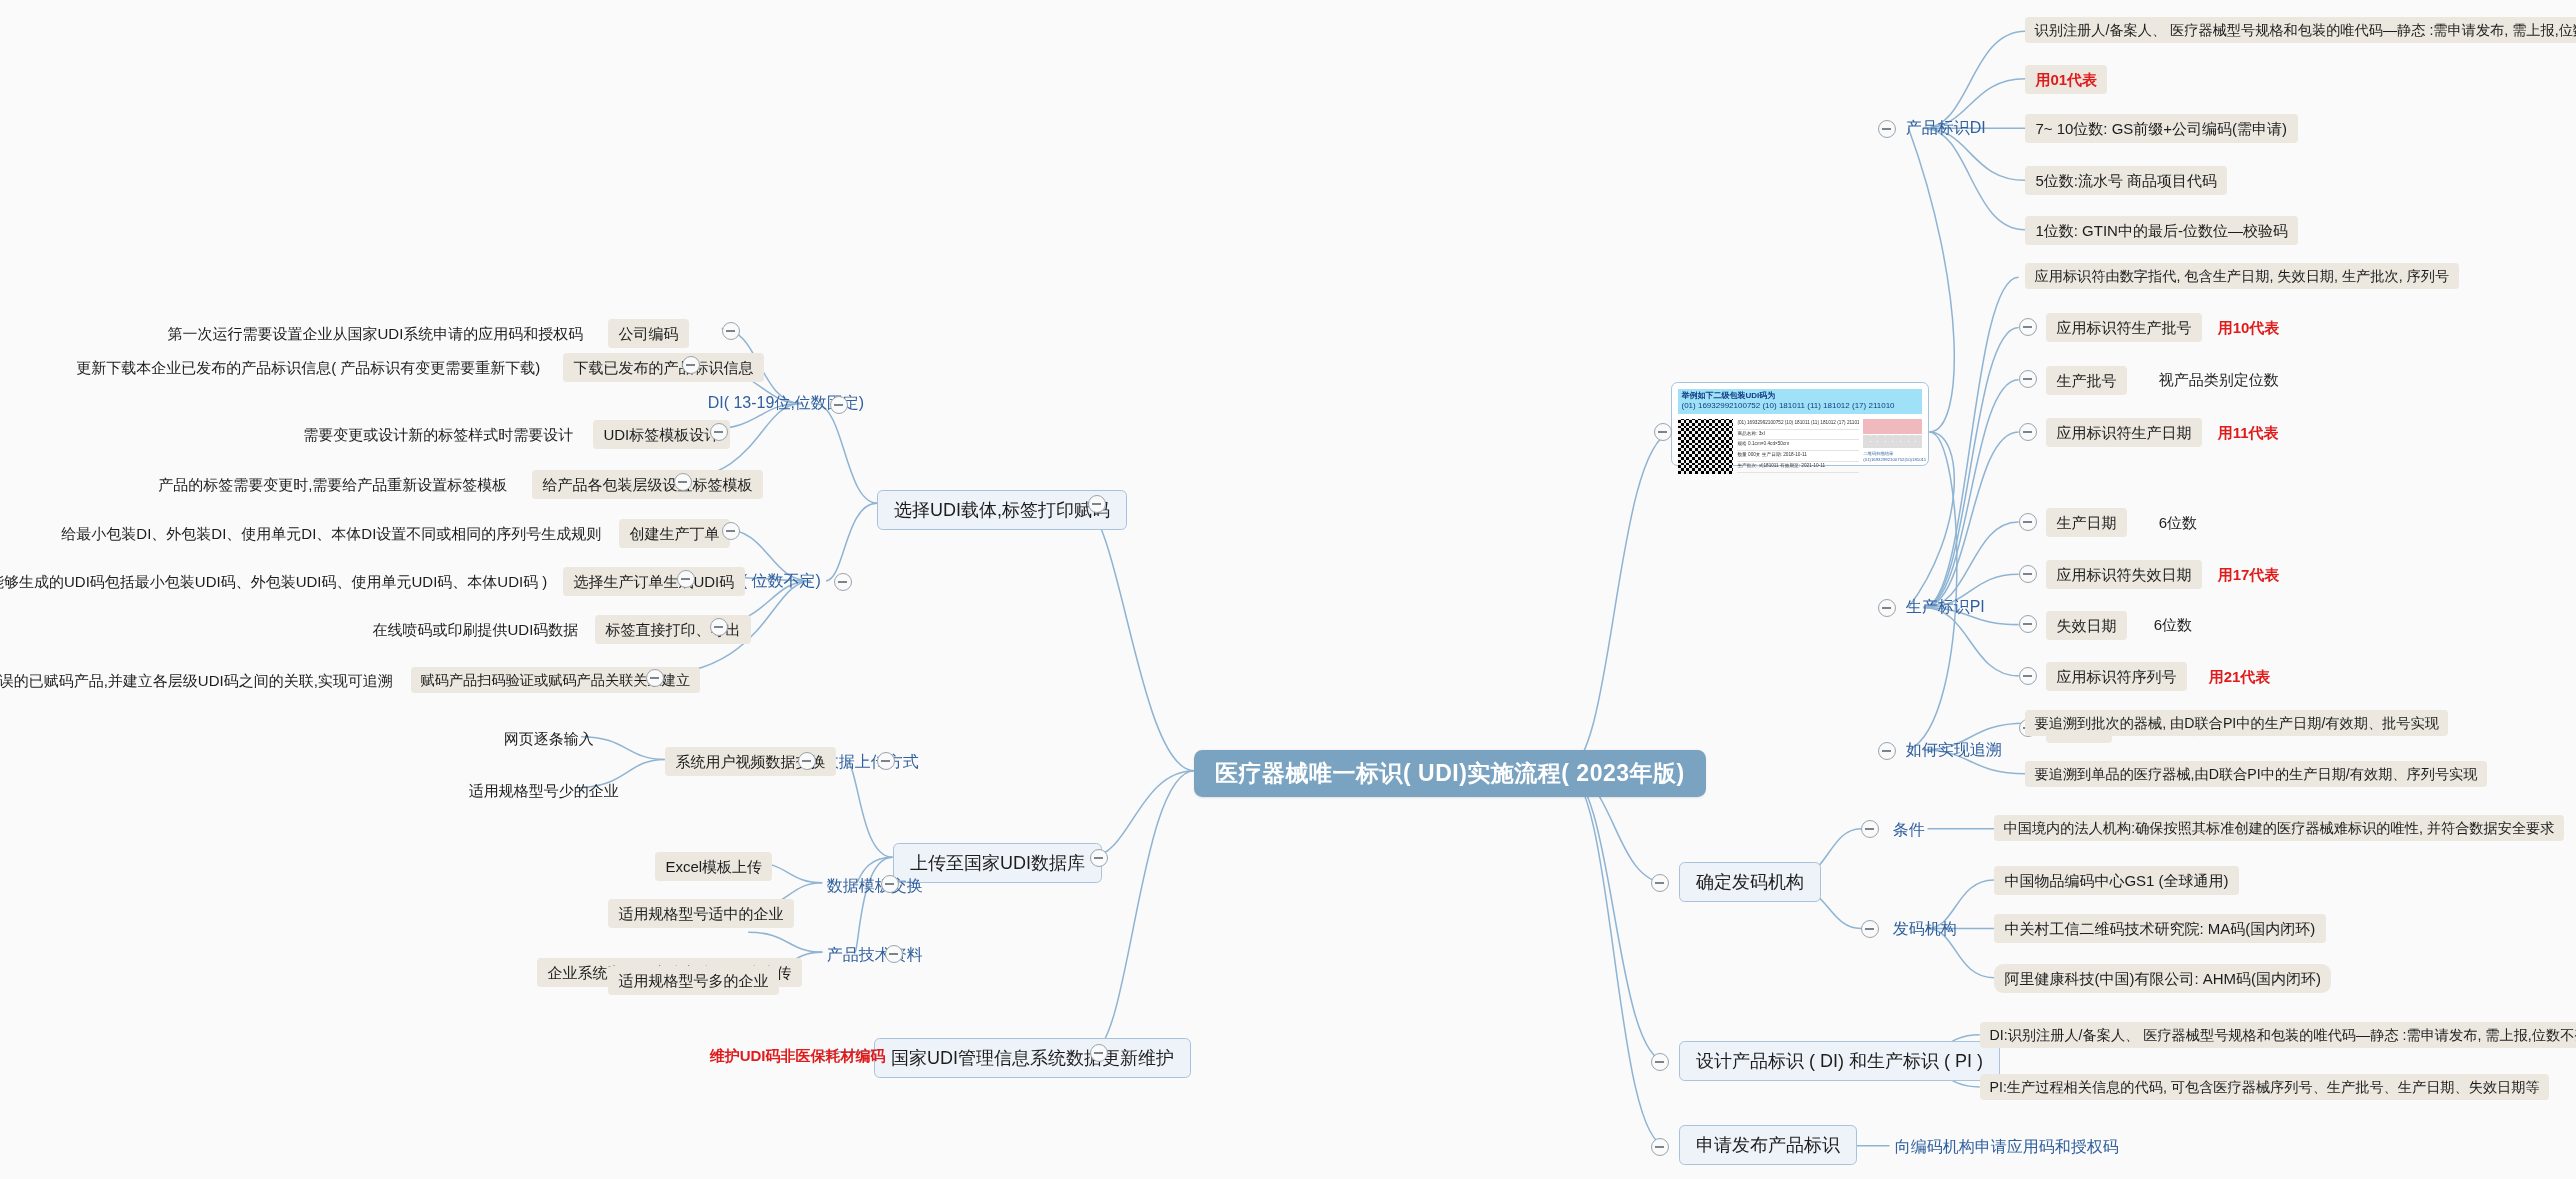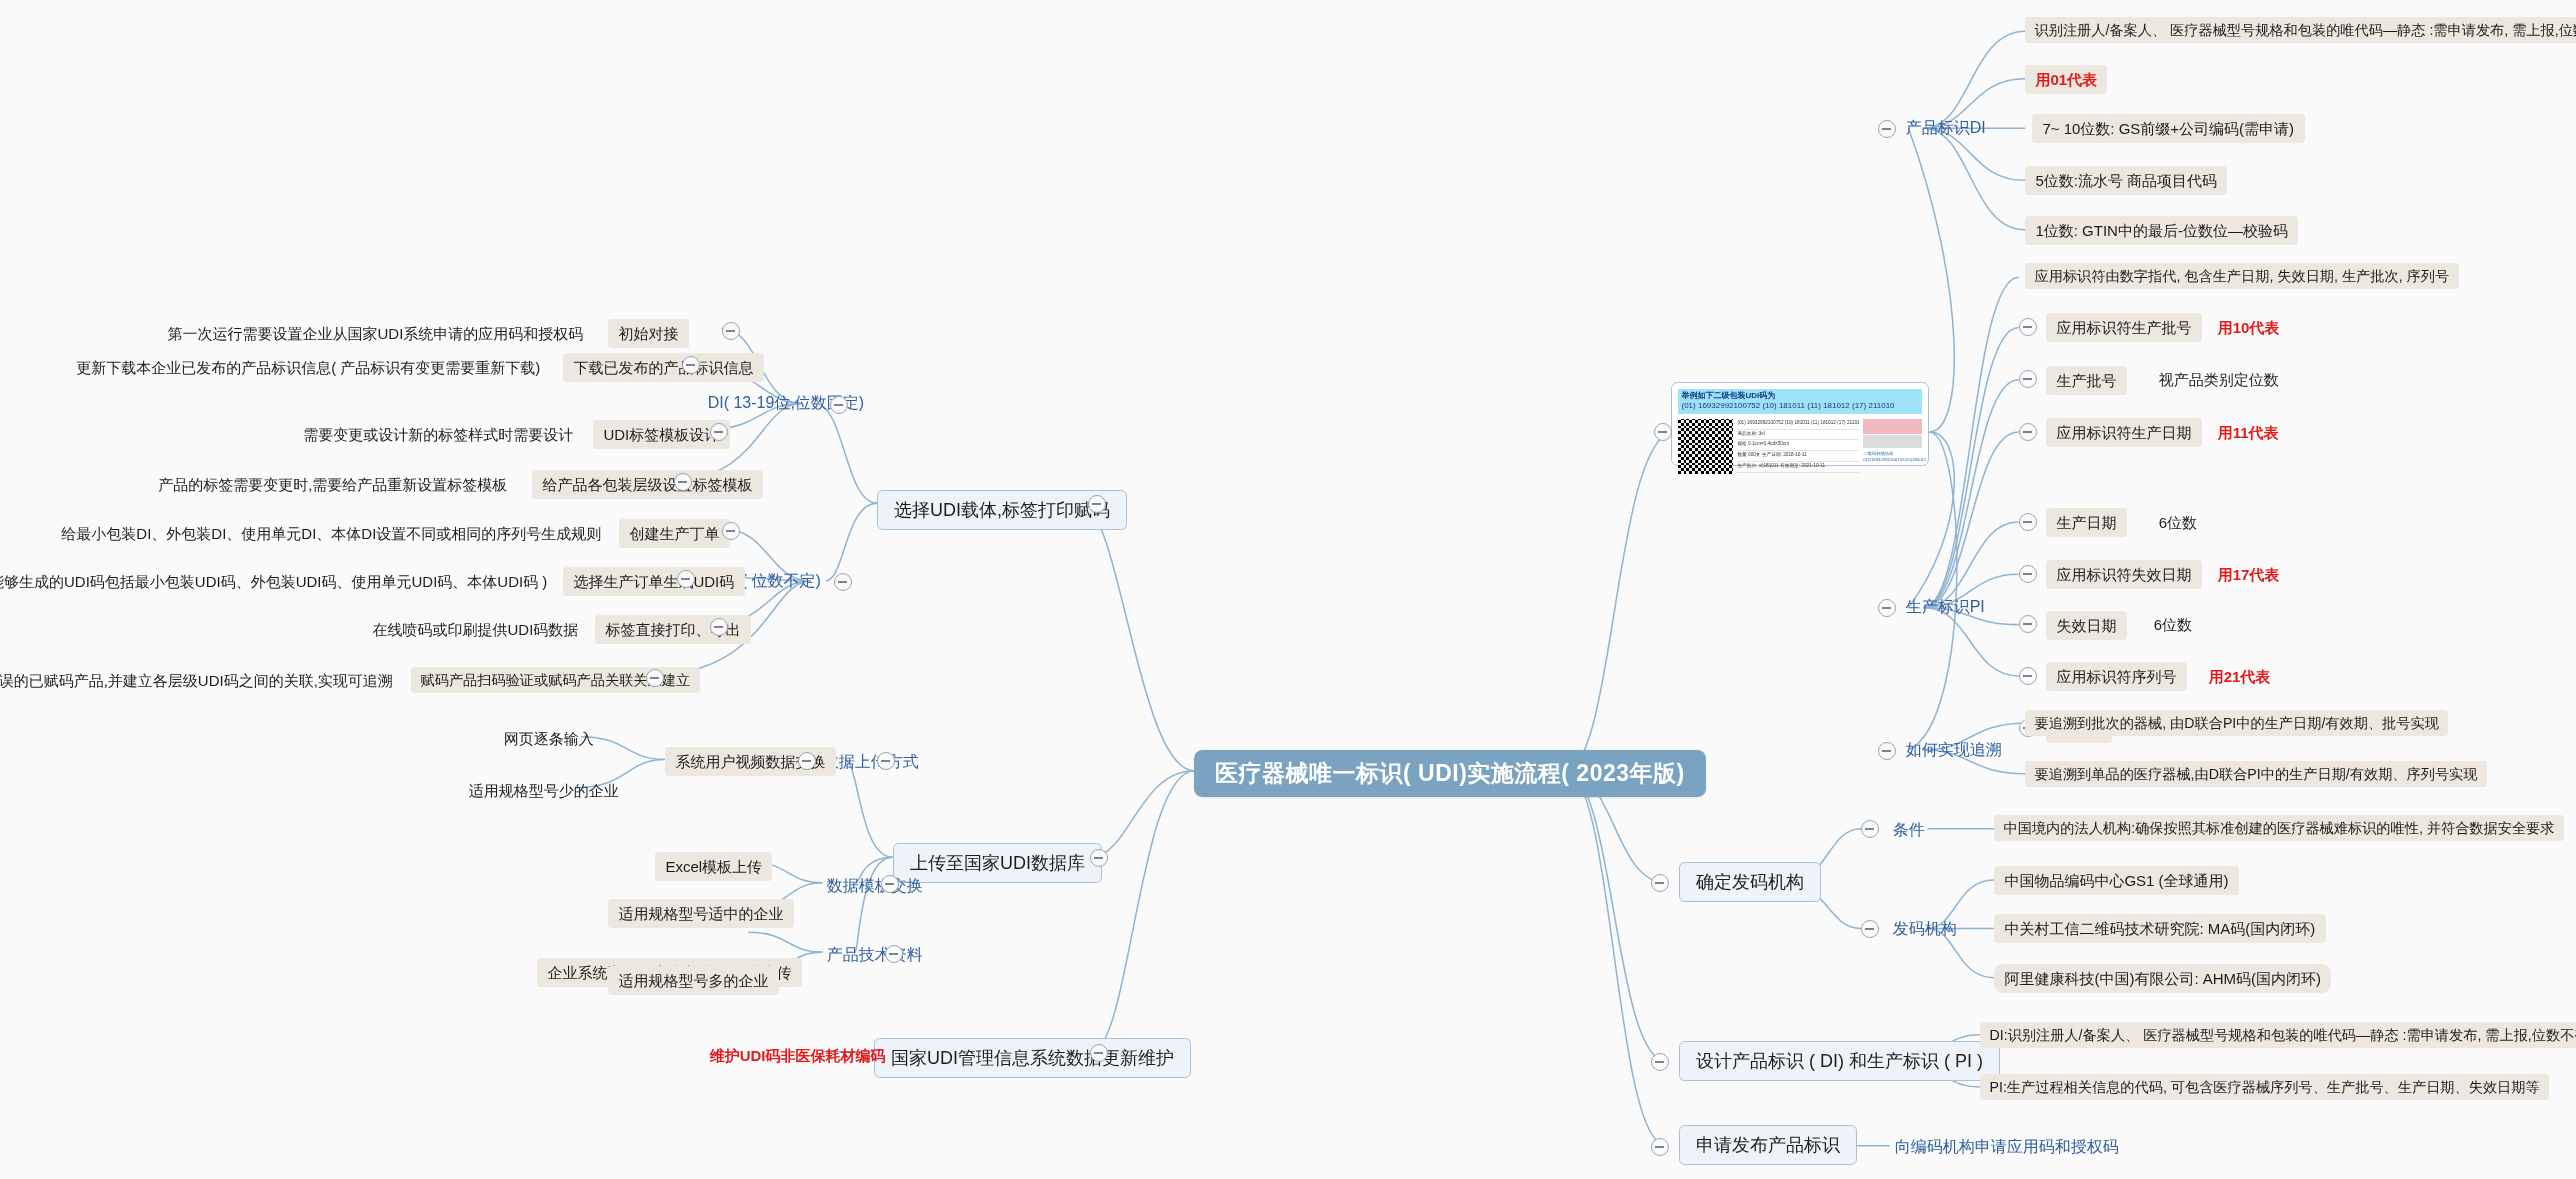--- a/index.html
+++ b/index.html
@@ -255,21 +255,21 @@
       </div>
     </div>
   </div>
   <div class="tog" style="left:1654px;top:423px;"></div>
 
   <div class="node blue" style="left:1901px;top:116px;">产品标识DI</div>
   <div class="tog" style="left:1878px;top:120px;"></div>
 
   <div class="node beige sm" style="left:2025px;top:17px;">识别注册人/备案人、 医疗器械型号规格和包装的唯代码—静态 :需申请发布, 需上报,位数不变</div>
   <div class="node red onbeige" style="left:2025px;top:65px;">用01代表</div>
-  <div class="node beige" style="left:2025px;top:114px;margin-left:7px;">7~ 10位数: GS前缀+公司编码(需申请)</div>
+  <div class="node beige" style="left:2025px;top:114px;">7~ 10位数: GS前缀+公司编码(需申请)</div>
   <div class="node beige" style="left:2025px;top:166px;">5位数:流水号 商品项目代码</div>
   <div class="node beige" style="left:2025px;top:216px;">1位数: GTIN中的最后-位数位—校验码</div>
 
   <div class="node blue" style="left:1901px;top:595px;">生产标识PI</div>
   <div class="tog" style="left:1878px;top:599px;"></div>
 
   <div class="node beige sm" style="left:2025px;top:263px;">应用标识符由数字指代, 包含生产日期, 失效日期, 生产批次, 序列号</div>
 
   <div class="tog" style="left:2019px;top:318px;"></div>
   <div class="node beige" style="left:2046px;top:313px;">应用标识符生产批号</div>
@@ -330,21 +330,21 @@
   <div class="tog" style="left:1651px;top:1138px;"></div>
   <div class="node lvl1" style="left:1679px;top:1125px;">申请发布产品标识</div>
   <div class="node blue" style="left:1890px;top:1135px;">向编码机构申请应用码和授权码</div>
 
   <div class="node lvl1" style="left:877px;top:490px;">选择UDI载体,标签打印赋码</div>
   <div class="tog" style="left:1088px;top:495px;"></div>
 
   <div class="node blue" style="left:703px;top:391px;">DI( 13-19位,位数固定)</div>
   <div class="tog" style="left:830px;top:396px;"></div>
 
-  <div class="node beige" style="left:608px;top:319px;">初始对接</div>
+  <div class="node beige" style="left:608px;top:319px;">公司编码</div>
   <div class="tog" style="left:722px;top:322px;"></div>
   <div class="node plain ralign" style="left:152px;top:321px;width:437px;justify-content:flex-end;">第一次运行需要设置企业从国家UDI系统申请的应用码和授权码</div>
 
   <div class="node beige" style="left:563px;top:353px;">下载已发布的产品标识信息</div>
   <div class="tog" style="left:682px;top:356px;"></div>
   <div class="node plain ralign" style="left:71px;top:355px;width:475px;justify-content:flex-end;">更新下载本企业已发布的产品标识信息( 产品标识有变更需要重新下载)</div>
 
   <div class="node beige" style="left:593px;top:420px;">UDI标签模板设计</div>
   <div class="tog" style="left:710px;top:423px;"></div>
   <div class="node plain ralign" style="left:275px;top:422px;width:304px;justify-content:flex-end;">需要变更或设计新的标签样式时需要设计</div>

